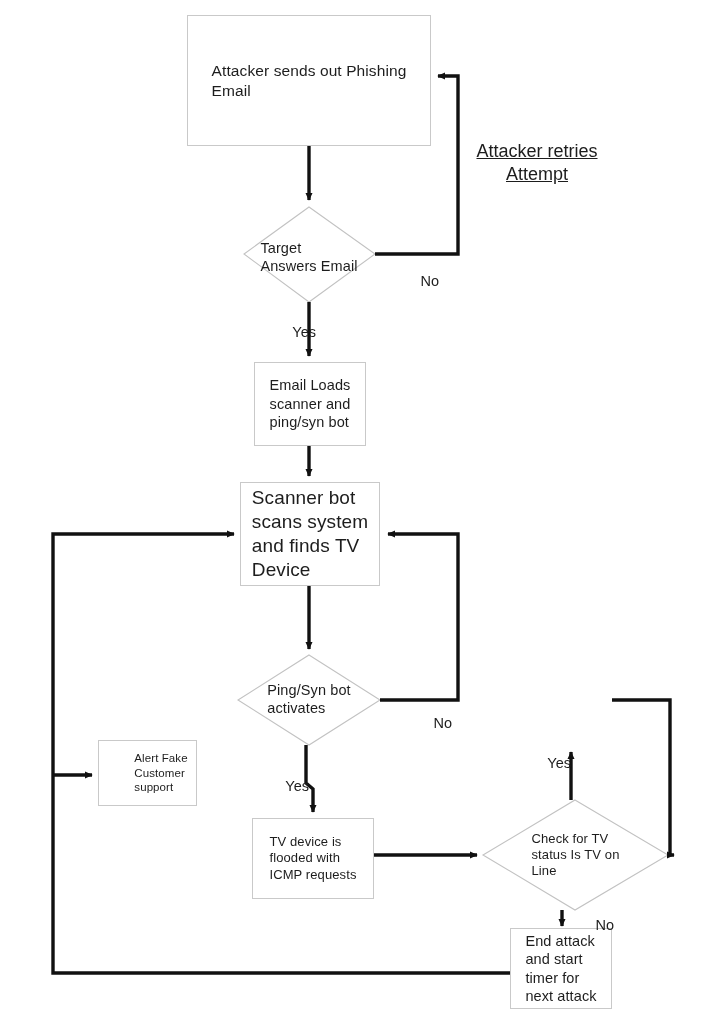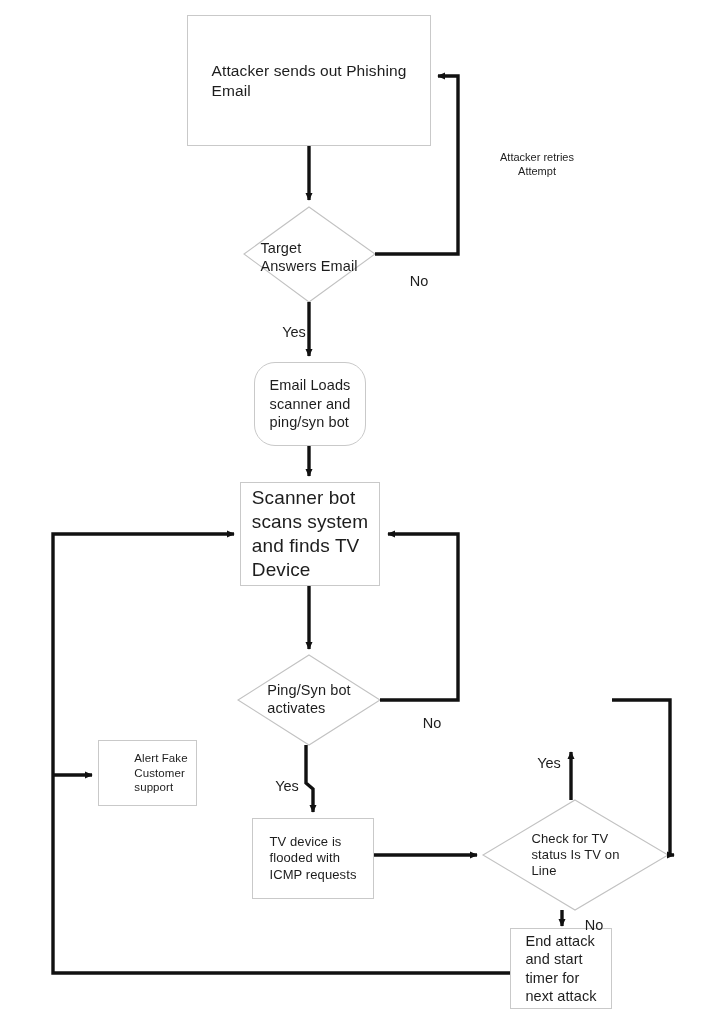--- a/index.html
+++ b/index.html
@@ -57,21 +57,21 @@
   }
   
   .edge-label {
     position: absolute;
     color: #1d1d1d;
     white-space: pre-line;
     line-height: 1.25;
     z-index: 4;
   }
   .el-center { text-align: center; }
-  .el-left   { text-align: center; }
+  .el-left   { text-align: right; }
 </style>
 </head>
 <body>
 
 <div id="stage">
 
   <svg id="flow-svg" viewBox="0 0 711 1024">
     <defs>
       <marker id="ah" markerWidth="10" markerHeight="10" refX="7.2" refY="3.6" orient="auto" markerUnits="userSpaceOnUse">
         <path d="M0,0 L8,3.6 L0,7.2 z" fill="#111111"></path>
@@ -110,21 +110,21 @@
 
       <path d="M53,775 L92,775" marker-end="url(#ah)"></path>
     </g>
   </svg>
 
   <div class="node proc" style="left:187px; top:15px; width:244px; height:131px; font-size:15.5px;">
     <span class="proc-label">Attacker sends out Phishing
 Email</span>
   </div>
 
-  <div class="node proc" style="left:254px; top:362px; width:112px; height:84px; font-size:14.5px;border-radius:21px;">
+  <div class="node proc" style="left:254px; top:362px; width:112px; height:84px; font-size:14.5px;">
     <span class="proc-label">Email Loads
 scanner and
 ping/syn bot</span>
   </div>
 
   <div class="node proc" style="left:240px; top:482px; width:140px; height:104px; font-size:19px;">
     <span class="proc-label">Scanner bot
 scans system
 and finds TV
 Device</span>
@@ -159,21 +159,21 @@
     <span class="dec-label">Ping/Syn bot
 activates</span>
   </div>
 
   <div class="node dec" style="left:494px; top:812px; width:163px; height:86px; font-size:13px;">
     <span class="dec-label">Check for TV
 status Is TV on
 Line</span>
   </div>
 
-  <div class="edge-label el-center" style="left:467px; top:151px; width:140px; font-size:11px;">Attacker retries
+  <div class="edge-label el-center" style="left:467px; top:140px; width:140px; font-size:18px;text-decoration:underline;">Attacker retries
 Attempt</div>
 
   <div class="edge-label el-left" style="left:399px; top:272px; width:40px; font-size:14.5px;">No</div>
 
   <div class="edge-label el-left" style="left:272px; top:323px; width:44px; font-size:14.5px;">Yes</div>
 
   <div class="edge-label el-left" style="left:412px; top:714px; width:40px; font-size:14.5px;">No</div>
 
   <div class="edge-label el-left" style="left:265px; top:777px; width:44px; font-size:14.5px;">Yes</div>
 

